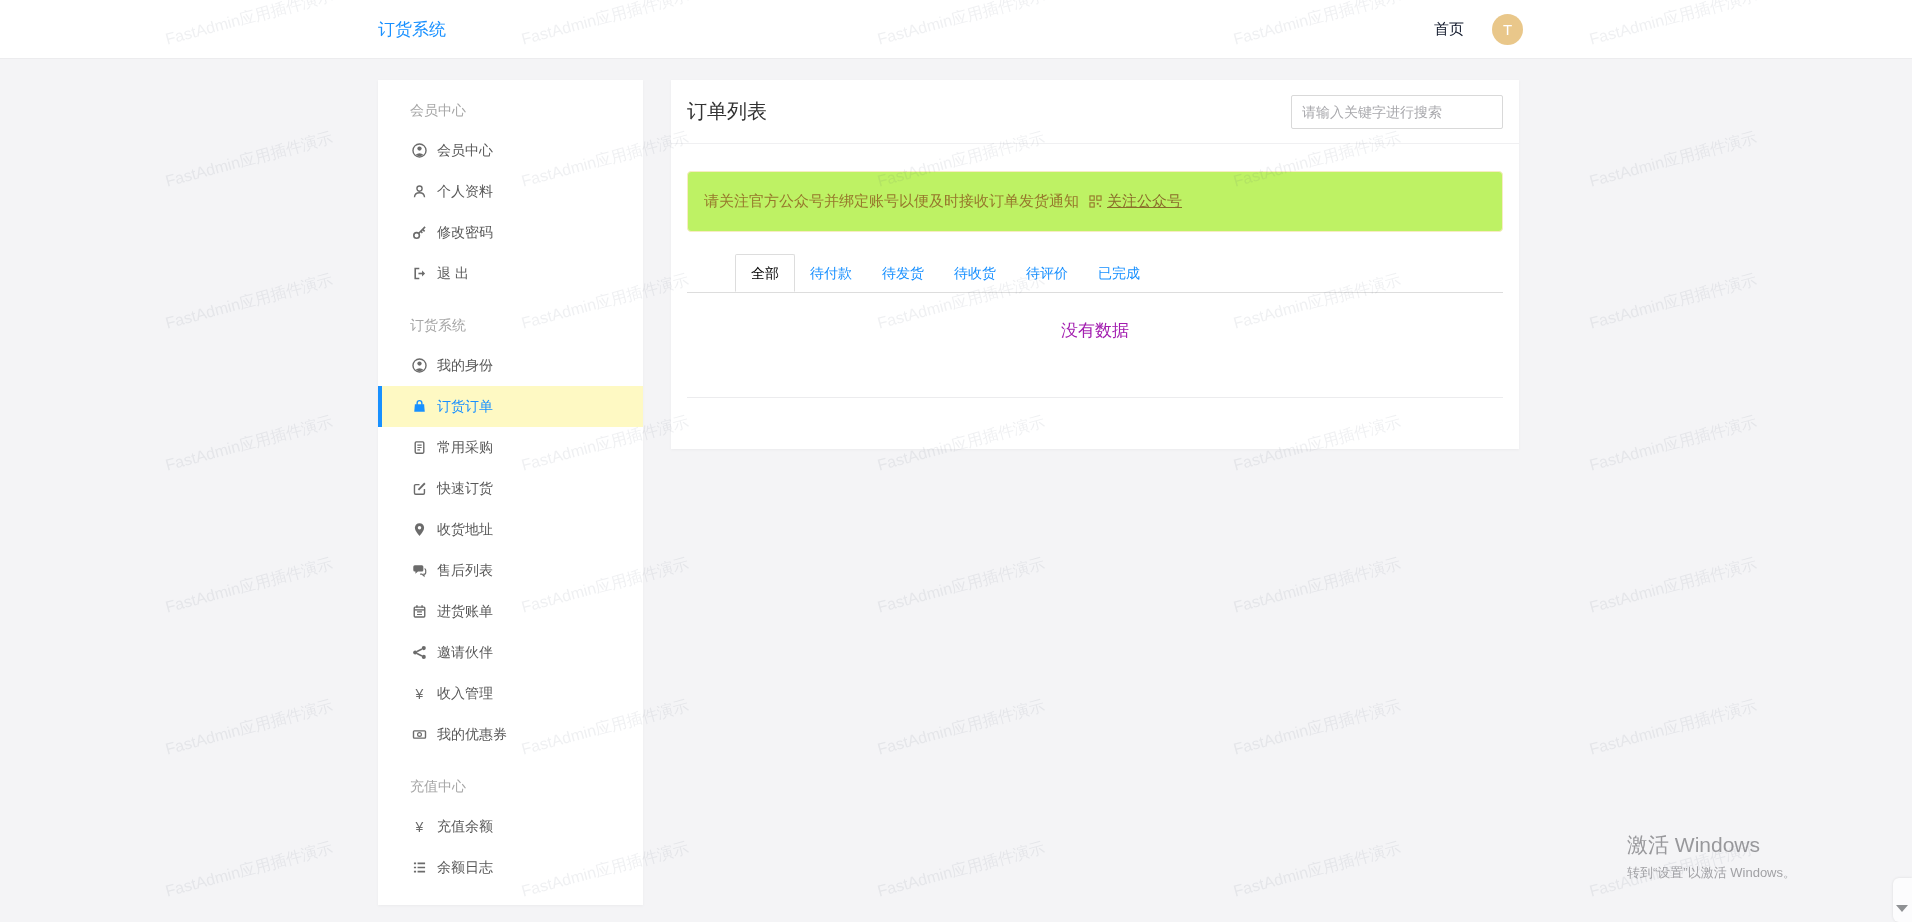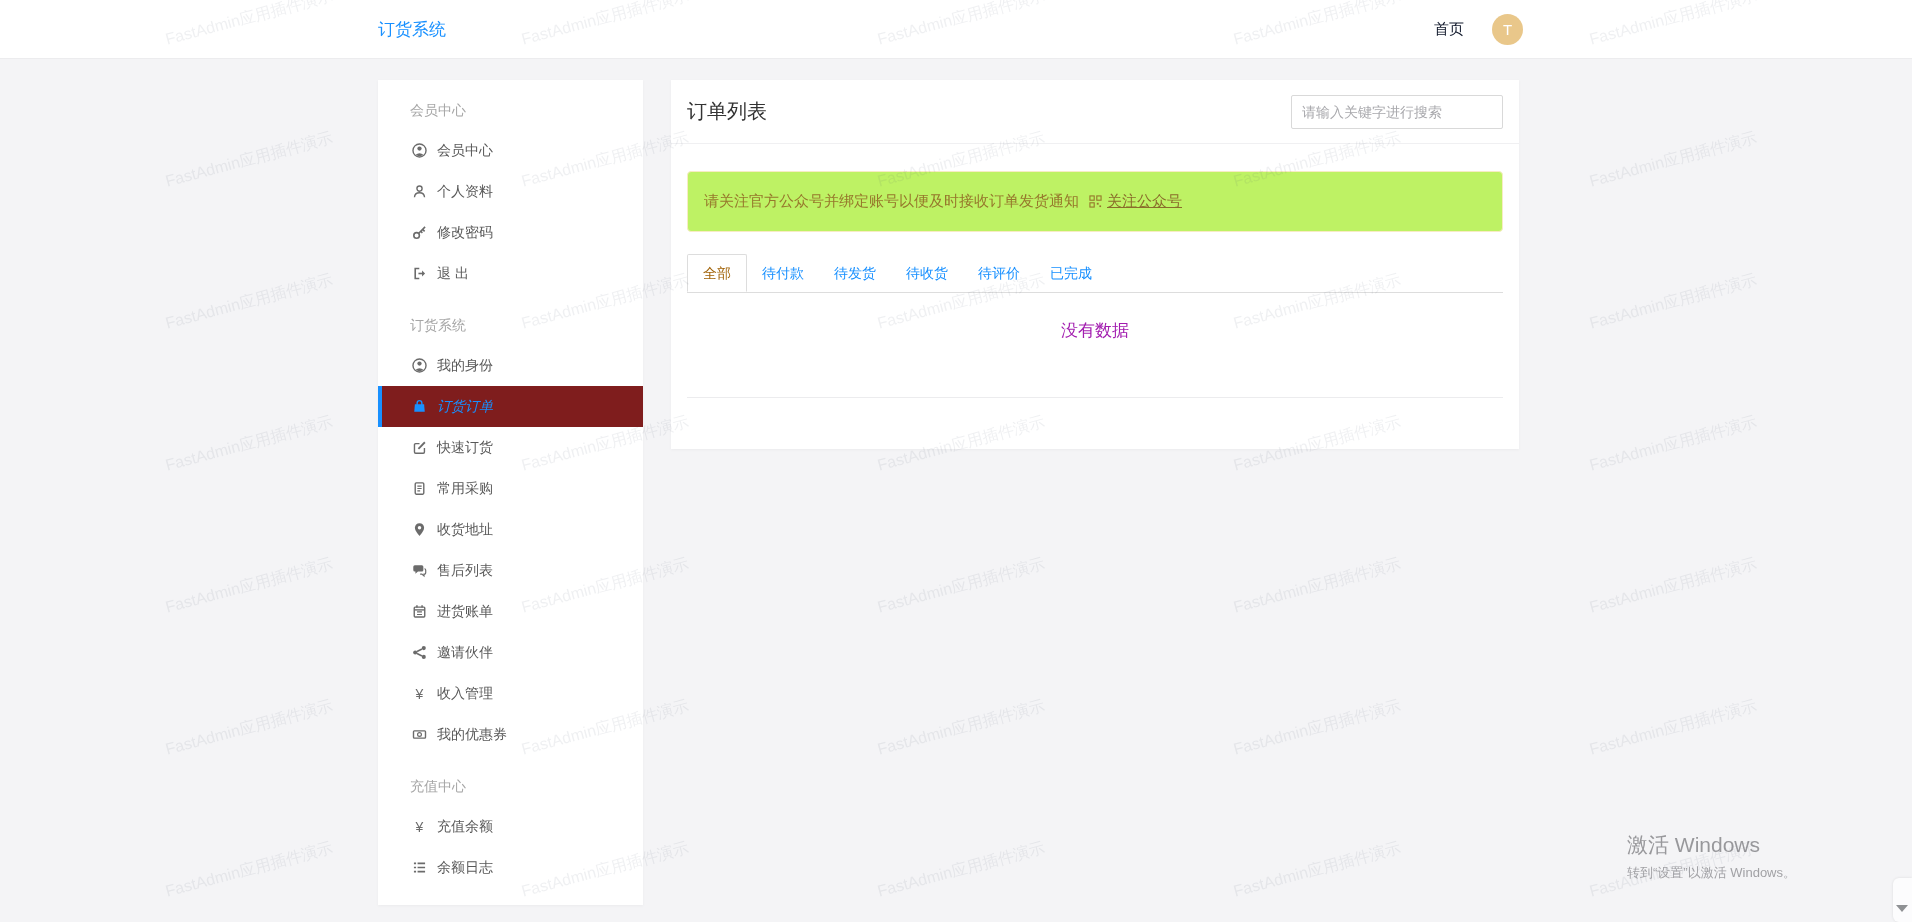--- a/index.html
+++ b/index.html
@@ -39,21 +39,21 @@
     height:40px; line-height:40px; padding-left:32px; margin-top:11px;
     color:#a6a6a6; font-size:14px;
   }
   .side-heading:first-child { margin-top:0; }
   .side-item {
     display:flex; align-items:center; height:41px; padding-left:28px;
     border-left:4px solid transparent;
     color:#595959; font-size:14px; text-decoration:none; cursor:pointer;
   }
   .side-item .icon { width:19px; display:inline-flex; justify-content:center; margin-right:8px; color:#6b6b6b; }
-  .side-item.active { background:#7f1d1d; border-left-color:#1890ff; color:#1890ff;font-style:italic; }
+  .side-item.active { background:#fef9c3; border-left-color:#1890ff; color:#1890ff; }
   .side-item.active .icon { color:#1890ff; }
   .yen-glyph { font-size:14px; line-height:14px; }
   .icon svg { display:block; }
   
   .card {
     position:absolute; left:671px; top:80px; width:848px; height:369px;
     background:#fff; box-shadow:0 1px 3px rgba(0,0,0,0.04); z-index:5;
   }
   .card-header {
     height:64px; padding:0 16px; display:flex; align-items:center; justify-content:space-between;
@@ -74,21 +74,21 @@
   }
   .notice .qr { margin-left:10px; display:inline-flex; color:#96782c; }
   .notice a { color:#8a6d2b; margin-left:5px; text-decoration:underline; }
   .tabs {
     margin:22px 16px 0; height:39px; display:flex;
     border-bottom:1px solid #ddd; font-size:14px;
   }
   .tab { padding:0 15px; height:38px; line-height:38px; color:#1890ff; cursor:pointer; }
   .tab.active {
     background:#fff; border:1px solid #ddd; border-bottom:1px solid #fff;
-    margin-bottom:-1px; border-radius:2px 2px 0 0; color:#a16207; line-height:36px;
+    margin-bottom:-1px; border-radius:2px 2px 0 0; color:#000000; line-height:36px;margin-left:48px;
   }
   .empty {
     height:104px; padding-bottom:30px;
     display:flex; align-items:center; justify-content:center;
     color:#a21caf; font-size:17px;
   }
   .divider { border-top:1px solid #ececee; margin:0 16px; }
   
   #watermarks { position:absolute; inset:0; overflow:hidden; pointer-events:none; z-index:40; }
   .wm {
@@ -182,34 +182,34 @@
           <svg viewBox="0 0 14 14" width="15" height="15">
             <path d="M4.8 5.6 V3.7 a2.2 2.2 0 0 1 4.4 0 V5.6" fill="none" stroke="currentColor" stroke-width="1.3"></path>
             <path d="M2.7 4.9 h8.6 l.6 7 H2.1 Z" fill="currentColor"></path>
           </svg>
         </span>
         <span class="side-label">订货订单</span>
       </a>
       <a href="#" class="side-item">
         <span class="icon">
           <svg viewBox="0 0 14 14" width="15" height="15">
+            <rect x="3" y="1.7" width="8" height="10.6" rx="1" fill="none" stroke="currentColor" stroke-width="1.3"></rect>
+            <path d="M5 4.8 h4 M5 7 h4 M5 9.2 h2.6" stroke="currentColor" stroke-width="1.1"></path>
+          </svg>
+        </span>
+        <span class="side-label">常用采购</span>
+      </a>
+      <a href="#" class="side-item">
+        <span class="icon">
+          <svg viewBox="0 0 14 14" width="15" height="15">
             <path d="M11.6 7.4 V11.3 a1.1 1.1 0 0 1 -1.1 1.1 H3.4 a1.1 1.1 0 0 1 -1.1 -1.1 V4.5 a1.1 1.1 0 0 1 1.1 -1.1 H7" fill="none" stroke="currentColor" stroke-width="1.3"></path>
             <path d="M6 8.2 L12 2.1" stroke="currentColor" stroke-width="1.7"></path>
           </svg>
         </span>
         <span class="side-label">快速订货</span>
-      </a>
-      <a href="#" class="side-item">
-        <span class="icon">
-          <svg viewBox="0 0 14 14" width="15" height="15">
-            <rect x="3" y="1.7" width="8" height="10.6" rx="1" fill="none" stroke="currentColor" stroke-width="1.3"></rect>
-            <path d="M5 4.8 h4 M5 7 h4 M5 9.2 h2.6" stroke="currentColor" stroke-width="1.1"></path>
-          </svg>
-        </span>
-        <span class="side-label">常用采购</span>
       </a>
       <a href="#" class="side-item">
         <span class="icon">
           <svg viewBox="0 0 14 14" width="15" height="15">
             <path d="M7 1.1 C4.5 1.1 2.7 3 2.7 5.4 C2.7 8.6 7 13 7 13 C7 13 11.3 8.6 11.3 5.4 C11.3 3 9.5 1.1 7 1.1 Z" fill="currentColor"></path>
             <circle cx="7" cy="5.3" r="1.6" fill="#fff"></circle>
           </svg>
         </span>
         <span class="side-label">收货地址</span>
       </a>

